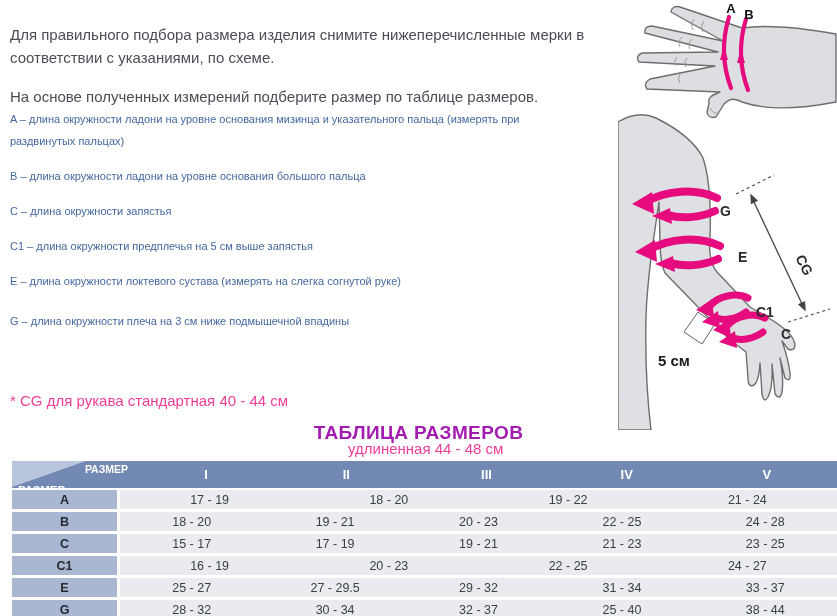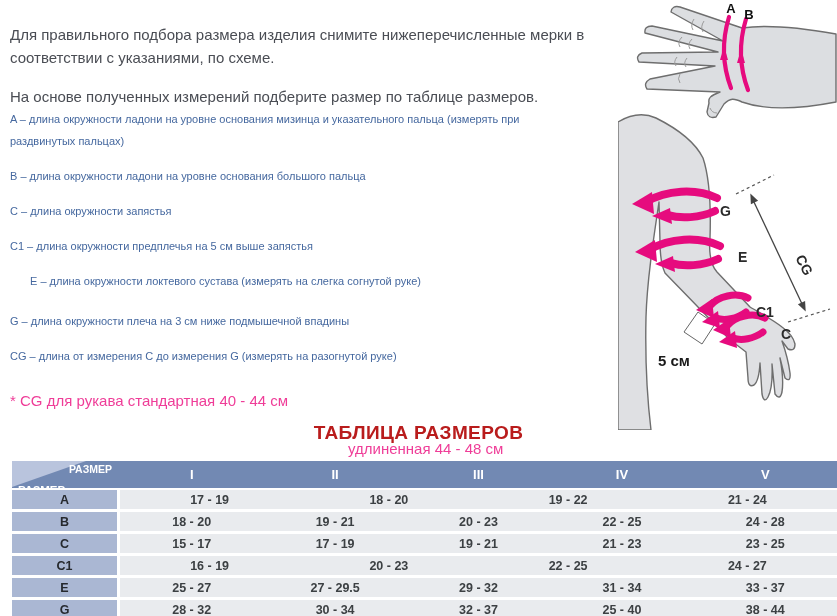--- a/index.html
+++ b/index.html
@@ -4,66 +4,65 @@
 <style>
   html,body{margin:0;padding:0;background:#fff;}
   #page{position:relative;width:837px;height:616px;background:#fff;overflow:hidden;
         font-family:"Liberation Sans","DejaVu Sans",sans-serif;}
   .intro{position:absolute;left:10px;width:585px;font-size:15px;line-height:23px;color:#4a4d54;}
   #intro-1{top:8px;}
   #intro-2{top:70px;}
   #measurement-list{position:absolute;left:10px;top:108px;width:600px;}
   .m-item{margin-bottom:13px;font-size:11px;line-height:22px;color:#45689f;width:600px;}
   .m-item:first-child{max-width:520px;}
-  .m-item:nth-child(5){margin-bottom:18px;margin-left:20px;}
+  .m-item:nth-child(5){margin-bottom:18px;}
   #note{position:absolute;top:392px;left:0;width:640px;height:22px;font-size:15px;color:#ef3d98;}
   #note-left{position:absolute;left:10px;top:0;}
   #note-right{position:absolute;left:348px;top:0;margin-top:48px;}
   #table-title{position:absolute;top:422px;left:0;width:837px;text-align:center;
-               font-size:19px;font-weight:bold;color:#b91c1c;letter-spacing:.4px;}
+               font-size:19px;font-weight:bold;color:#a21caf;letter-spacing:.4px;}
   
   #size-table-header{position:absolute;top:461px;left:12px;width:825px;height:27px;
                      background:#7289b3;display:flex;}
-  #corner-cell{position:relative;width:108px;height:37px;flex:0 0 108px;}
+  #corner-cell{position:relative;width:108px;height:37px;flex:0 0 108px;padding-left:16px;}
   #corner-triangle{position:absolute;top:0;left:0;width:0;height:0;
                    border-top:26px solid #b9c4dd;border-right:74px solid transparent;}
   #corner-top{position:absolute;top:2px;right:8px;color:#fff;font-size:10.5px;font-weight:bold;}
   #corner-bottom{position:absolute;bottom:2px;left:6px;color:#fff;font-size:11.5px;font-weight:bold;}
   #size-table-columns{flex:1;display:flex;}
   .col-head{flex:1;display:flex;align-items:center;justify-content:center;
             color:#fff;font-size:13px;font-weight:bold;}
   #size-table-body{position:absolute;top:490px;left:0;width:837px;}
   .trow{display:flex;height:19px;margin-bottom:3px;}
   .tlabel{flex:0 0 105px;margin-left:12px;margin-right:3px;background:#aab7d3;
           display:flex;align-items:center;justify-content:center;
           font-size:12.5px;font-weight:bold;color:#26292e;}
   .tvals{flex:1;background:#e9ebee;display:flex;}
   .tcell{flex:1;display:flex;align-items:center;justify-content:center;
-         font-size:12.5px;color:#3c4043;font-weight:bold;}
+         font-size:12.5px;color:#3c4043;}
   
   #hand-diagram{position:absolute;left:630px;top:0;}
   #arm-diagram{position:absolute;left:618px;top:112px;}
   svg text{font-family:"Liberation Sans","DejaVu Sans",sans-serif;}
 </style>
 </head>
 <body>
 
 <div id="page">
 
   <p class="intro" id="intro-1">Для правильного подбора размера изделия снимите нижеперечисленные мерки в соответствии с указаниями, по схеме.</p>
   <p class="intro" id="intro-2">На основе полученных измерений подберите размер по таблице размеров.</p>
 
   <div id="measurement-list">
       <div class="m-item">A – длина окружности ладони на уровне основания мизинца и указательного пальца (измерять при раздвинутых пальцах)</div>
       <div class="m-item">B – длина окружности ладони на уровне основания большого пальца</div>
       <div class="m-item">C – длина окружности запястья</div>
       <div class="m-item">C1 – длина окружности предплечья на 5 см выше запястья</div>
       <div class="m-item">E – длина окружности локтевого сустава (измерять на слегка согнутой руке)</div>
       <div class="m-item">G – длина окружности плеча на 3 см ниже подмышечной впадины</div>
-      <div class="m-item">CG – длина от измерения C до измерения G (измерять на разогнутой руке)</div>
     </div>
 
   <div id="note">
     <span id="note-left">* CG для рукава  стандартная 40 - 44 см</span>
     <span id="note-right">удлиненная 44 - 48 см</span>
   </div>
 
   <div id="table-title">ТАБЛИЦА РАЗМЕРОВ</div>
 
   <div id="size-table-header">

